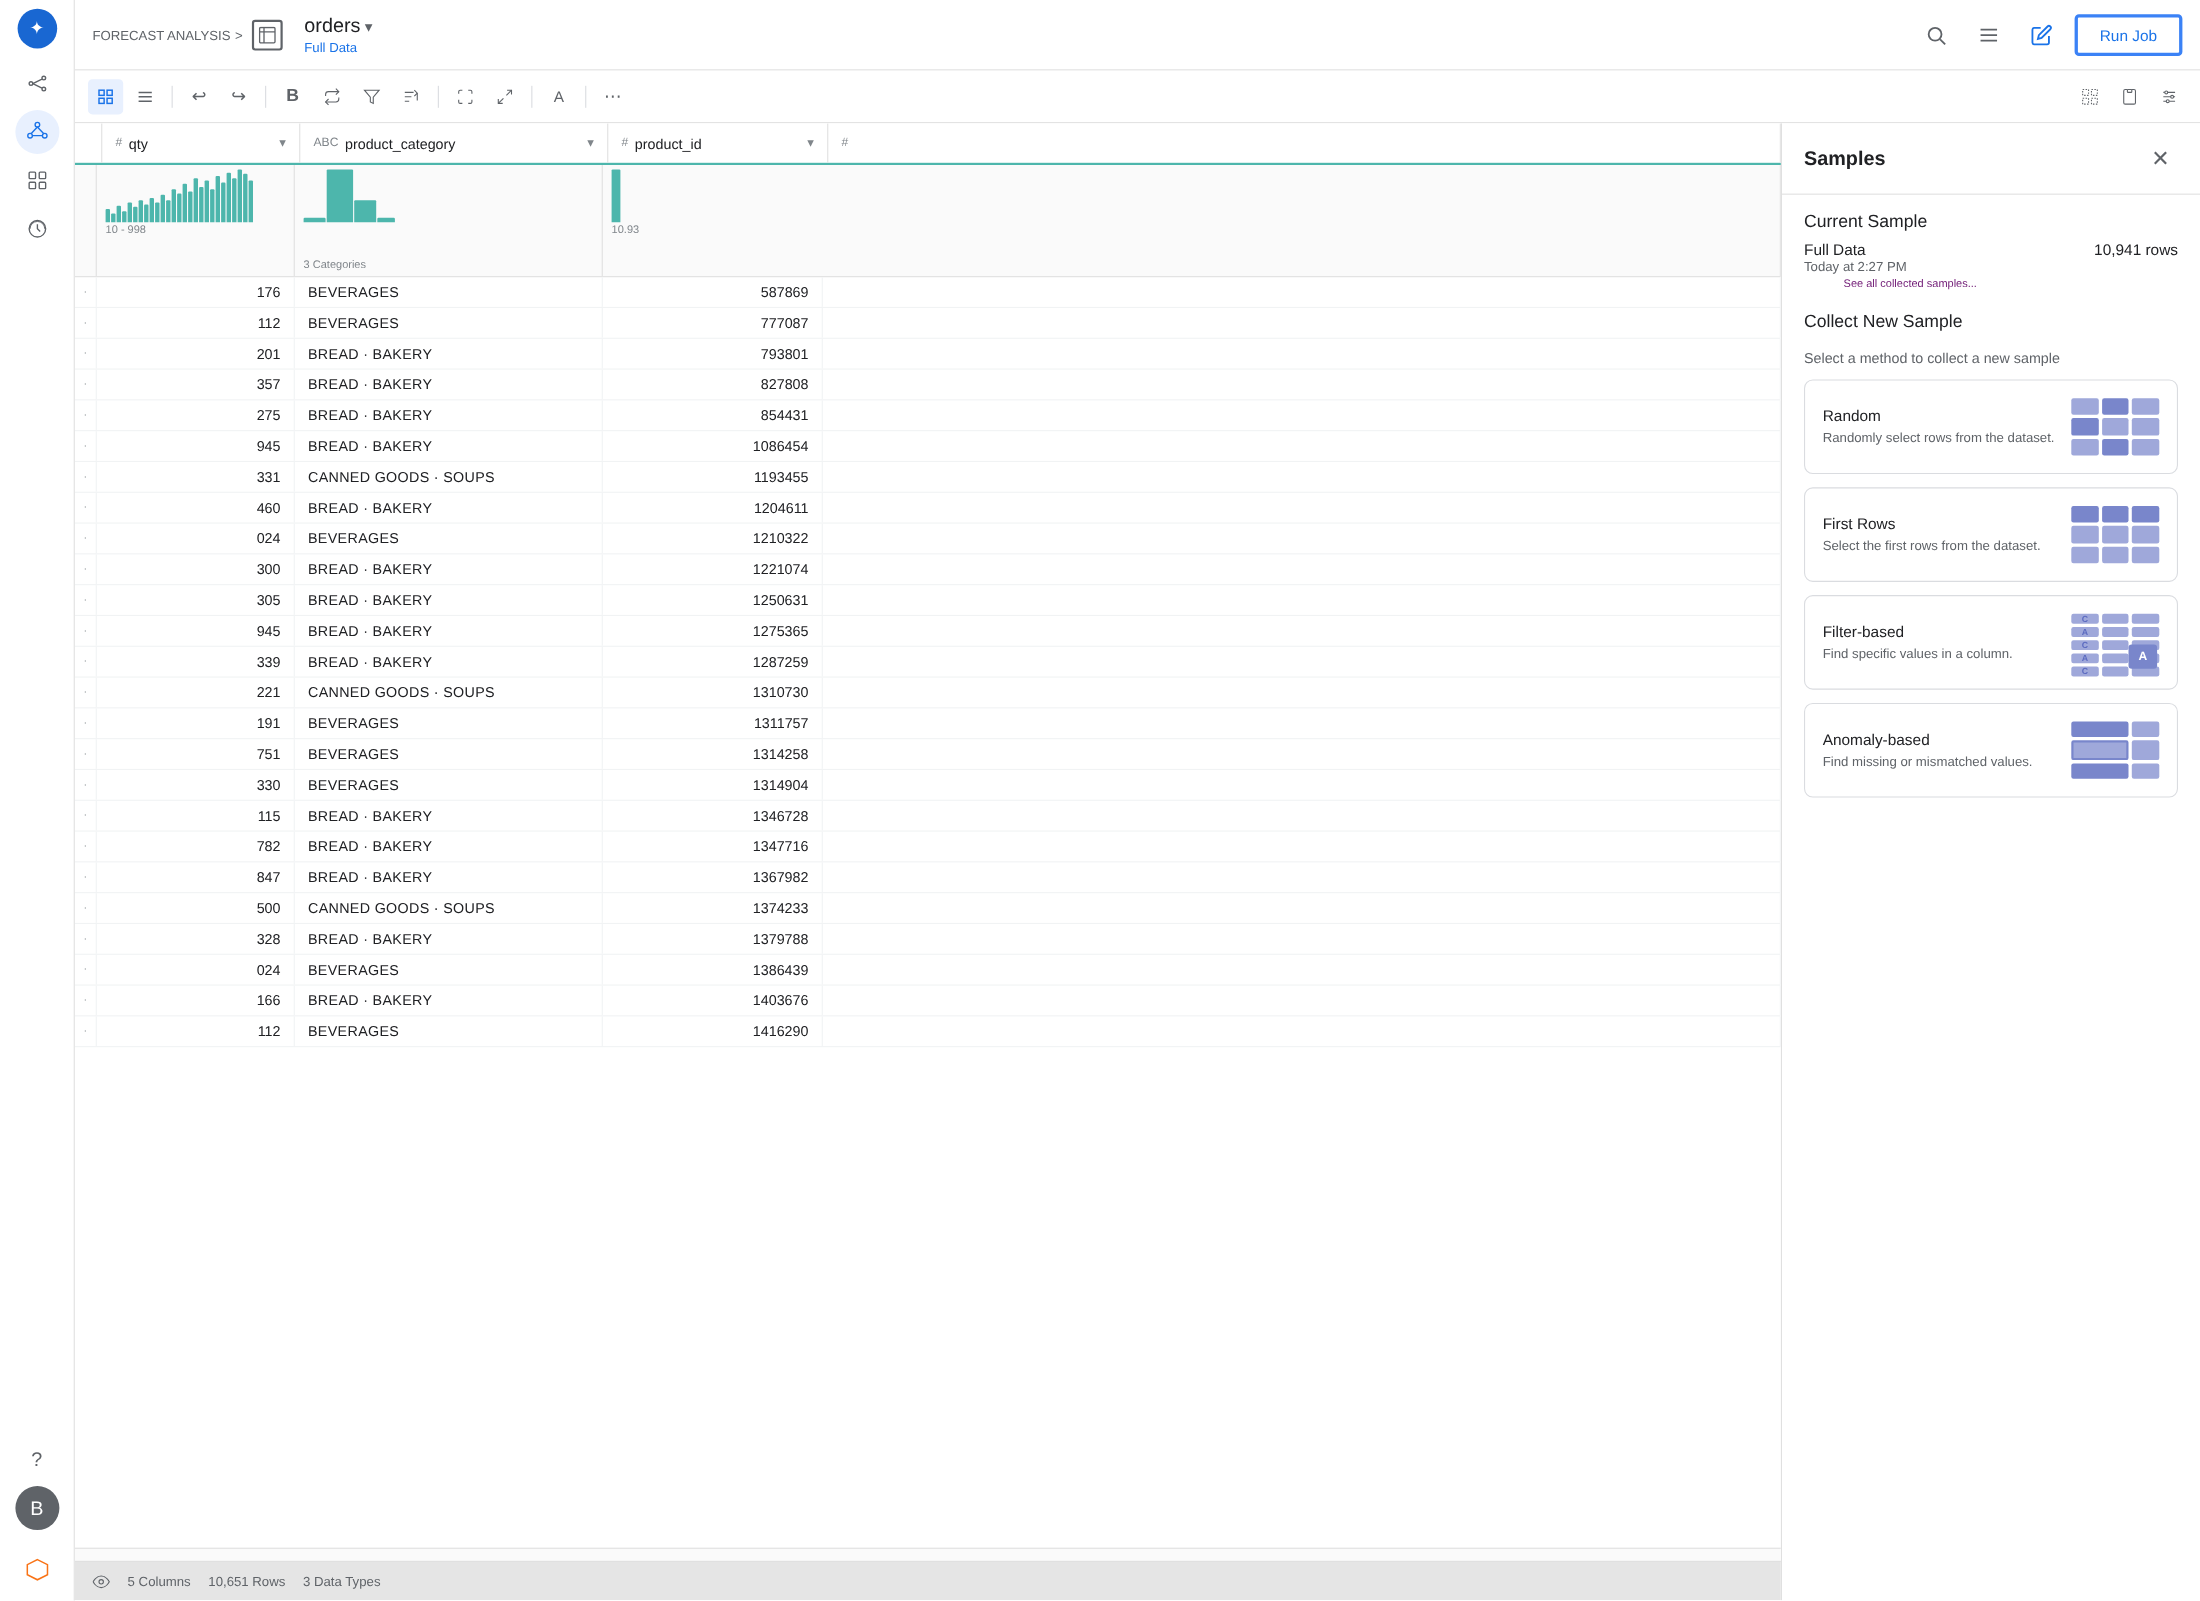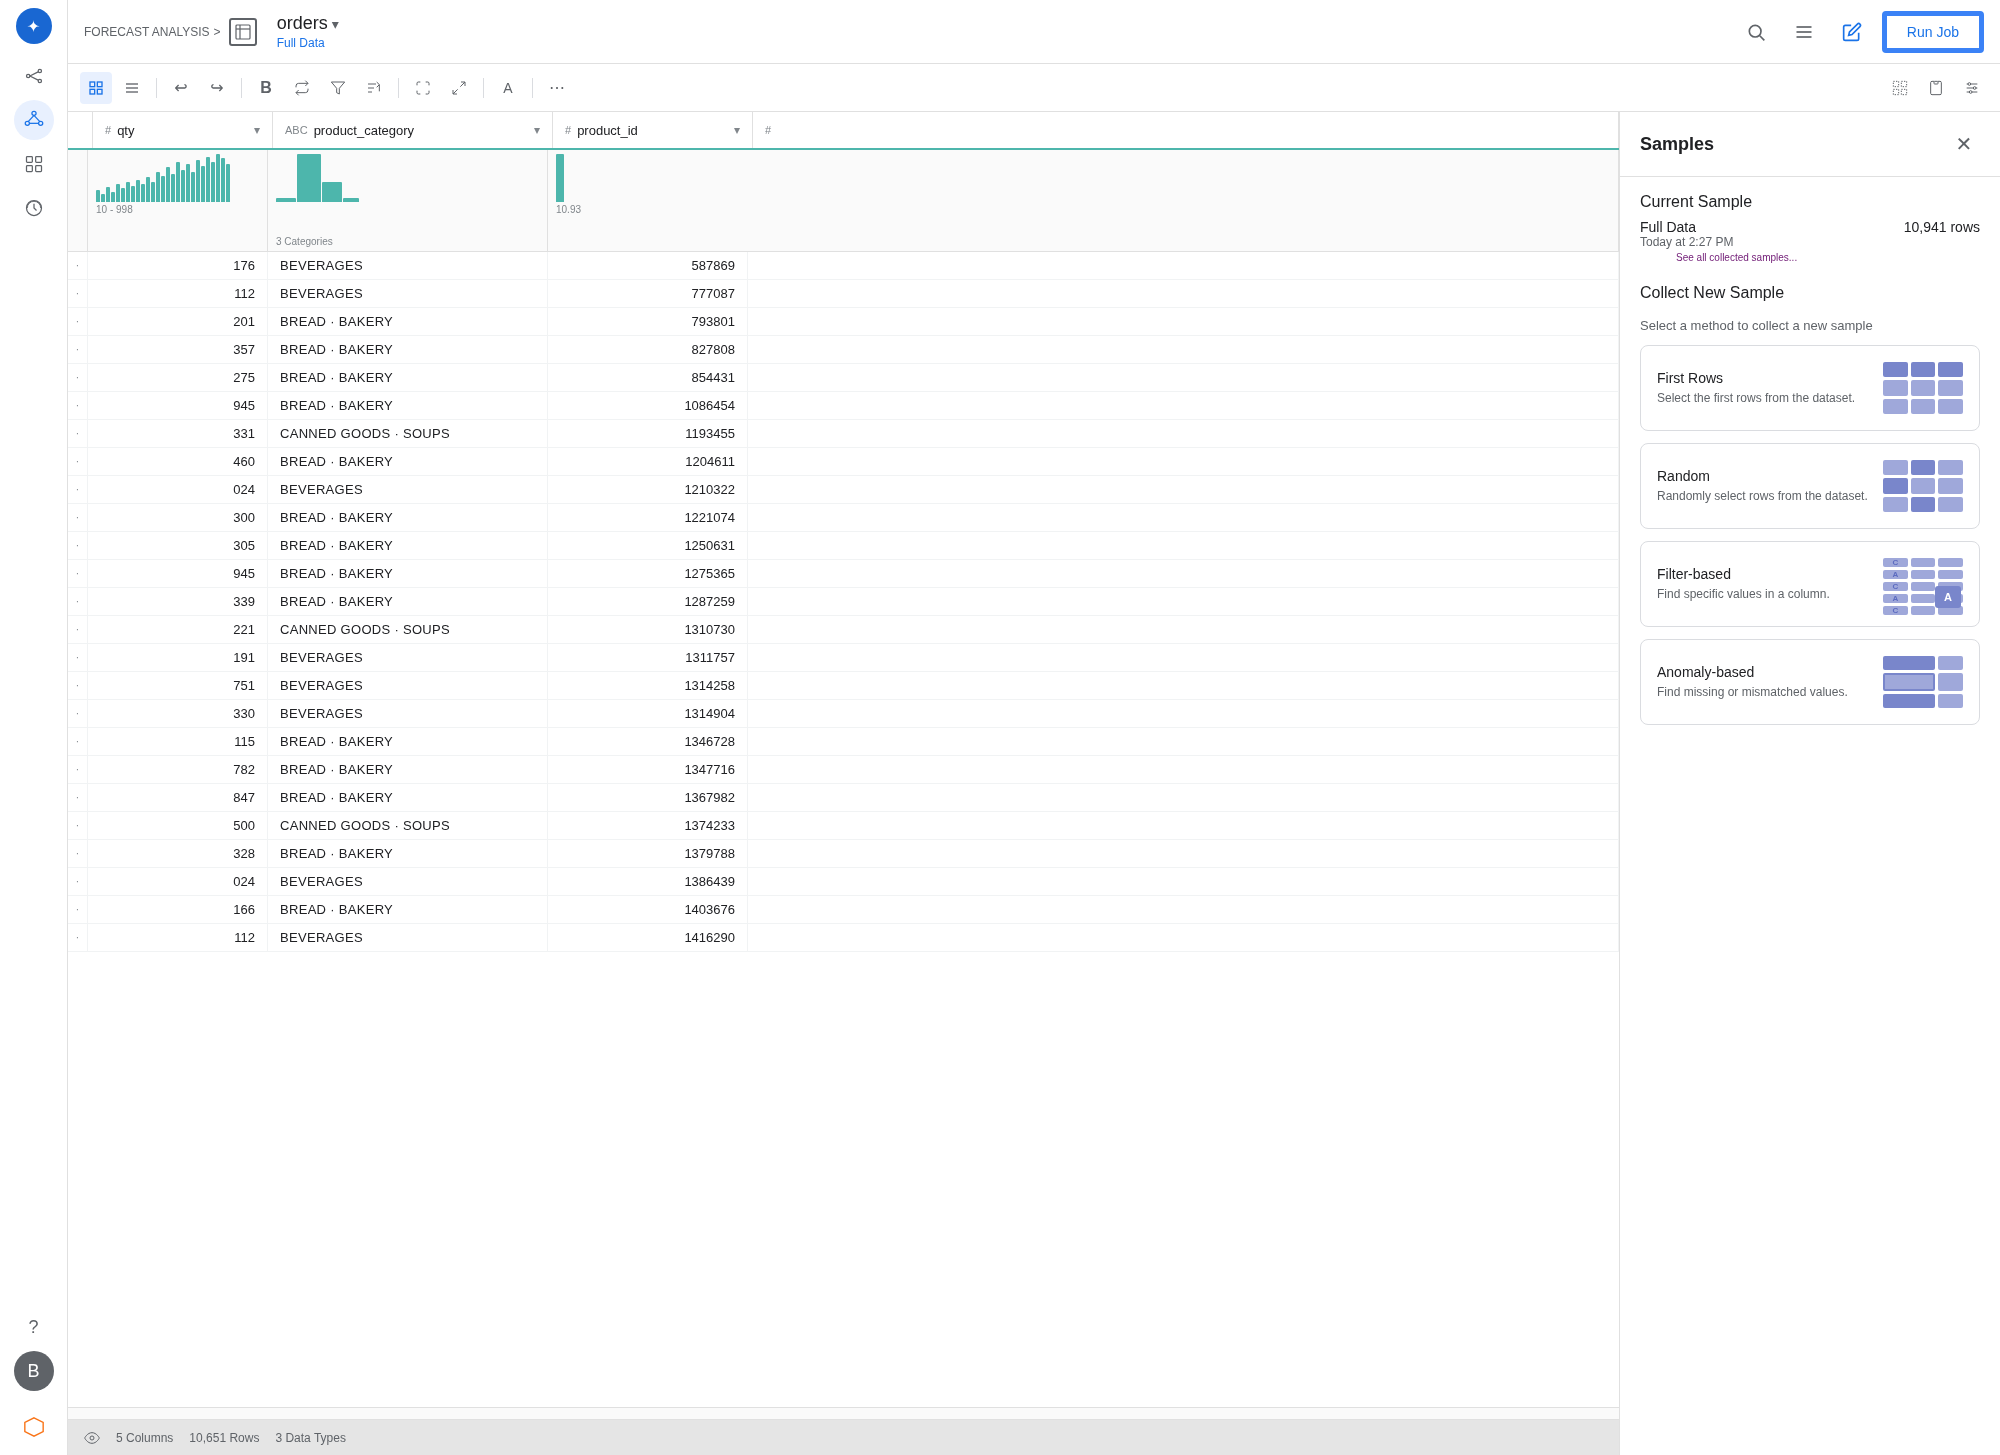--- a/index.html
+++ b/index.html
@@ -101,21 +101,21 @@
       color: #5f6368;
       font-size: 20px;
       width: 36px;
       height: 36px;
       display: flex;
       align-items: center;
       justify-content: center;
       border-radius: 50%;
     }
     .run-job-btn {
-      border: 5px solid #3b82f6;
+      border: 3px solid #3b82f6;
       background: #fff;
       color: #1a73e8;
       font-size: 14px;
       font-weight: 500;
       padding: 8px 20px;
       border-radius: 4px;
       cursor: pointer;
     }
 
     
@@ -912,53 +912,53 @@
           </div>
           <a class="see-all-link">See all collected samples...</a>
         </div>
 
         <div class="collect-section">
           <div class="section-title">Collect New Sample</div>
           <div class="collect-desc">Select a method to collect a new sample</div>
 
           <div class="sample-option-card">
             <div class="sample-option-info">
+              <div class="sample-option-name">Random</div>
+              <div class="sample-option-desc">Randomly select rows from the dataset.</div>
+            </div>
+            <div class="sample-option-icon">
+              <div style="display:grid;grid-template-columns:repeat(3,1fr);gap:3px;width:80px;height:52px;">
+                <div style="background:#9fa8da;border-radius:2px;"></div>
+                <div style="background:#7986cb;border-radius:2px;"></div>
+                <div style="background:#9fa8da;border-radius:2px;"></div>
+                <div style="background:#7986cb;border-radius:2px;"></div>
+                <div style="background:#9fa8da;border-radius:2px;"></div>
+                <div style="background:#9fa8da;border-radius:2px;"></div>
+                <div style="background:#9fa8da;border-radius:2px;"></div>
+                <div style="background:#7986cb;border-radius:2px;"></div>
+                <div style="background:#9fa8da;border-radius:2px;"></div>
+              </div>
+            </div>
+          </div>
+
+          <div class="sample-option-card">
+            <div class="sample-option-info">
               <div class="sample-option-name">First Rows</div>
               <div class="sample-option-desc">Select the first rows from the dataset.</div>
             </div>
             <div class="sample-option-icon">
               <div style="display:grid;grid-template-columns:repeat(3,1fr);gap:3px;width:80px;height:52px;">
                 <div style="background:#7986cb;border-radius:2px;"></div>
                 <div style="background:#7986cb;border-radius:2px;"></div>
                 <div style="background:#7986cb;border-radius:2px;"></div>
                 <div style="background:#9fa8da;border-radius:2px;"></div>
                 <div style="background:#9fa8da;border-radius:2px;"></div>
                 <div style="background:#9fa8da;border-radius:2px;"></div>
                 <div style="background:#9fa8da;border-radius:2px;"></div>
                 <div style="background:#9fa8da;border-radius:2px;"></div>
-                <div style="background:#9fa8da;border-radius:2px;"></div>
-              </div>
-            </div>
-          </div>
-
-          <div class="sample-option-card">
-            <div class="sample-option-info">
-              <div class="sample-option-name">Random</div>
-              <div class="sample-option-desc">Randomly select rows from the dataset.</div>
-            </div>
-            <div class="sample-option-icon">
-              <div style="display:grid;grid-template-columns:repeat(3,1fr);gap:3px;width:80px;height:52px;">
-                <div style="background:#9fa8da;border-radius:2px;"></div>
-                <div style="background:#7986cb;border-radius:2px;"></div>
-                <div style="background:#9fa8da;border-radius:2px;"></div>
-                <div style="background:#7986cb;border-radius:2px;"></div>
-                <div style="background:#9fa8da;border-radius:2px;"></div>
-                <div style="background:#9fa8da;border-radius:2px;"></div>
-                <div style="background:#9fa8da;border-radius:2px;"></div>
-                <div style="background:#7986cb;border-radius:2px;"></div>
                 <div style="background:#9fa8da;border-radius:2px;"></div>
               </div>
             </div>
           </div>
 
           <div class="sample-option-card">
             <div class="sample-option-info">
               <div class="sample-option-name">Filter-based</div>
               <div class="sample-option-desc">Find specific values in a column.</div>
             </div>

